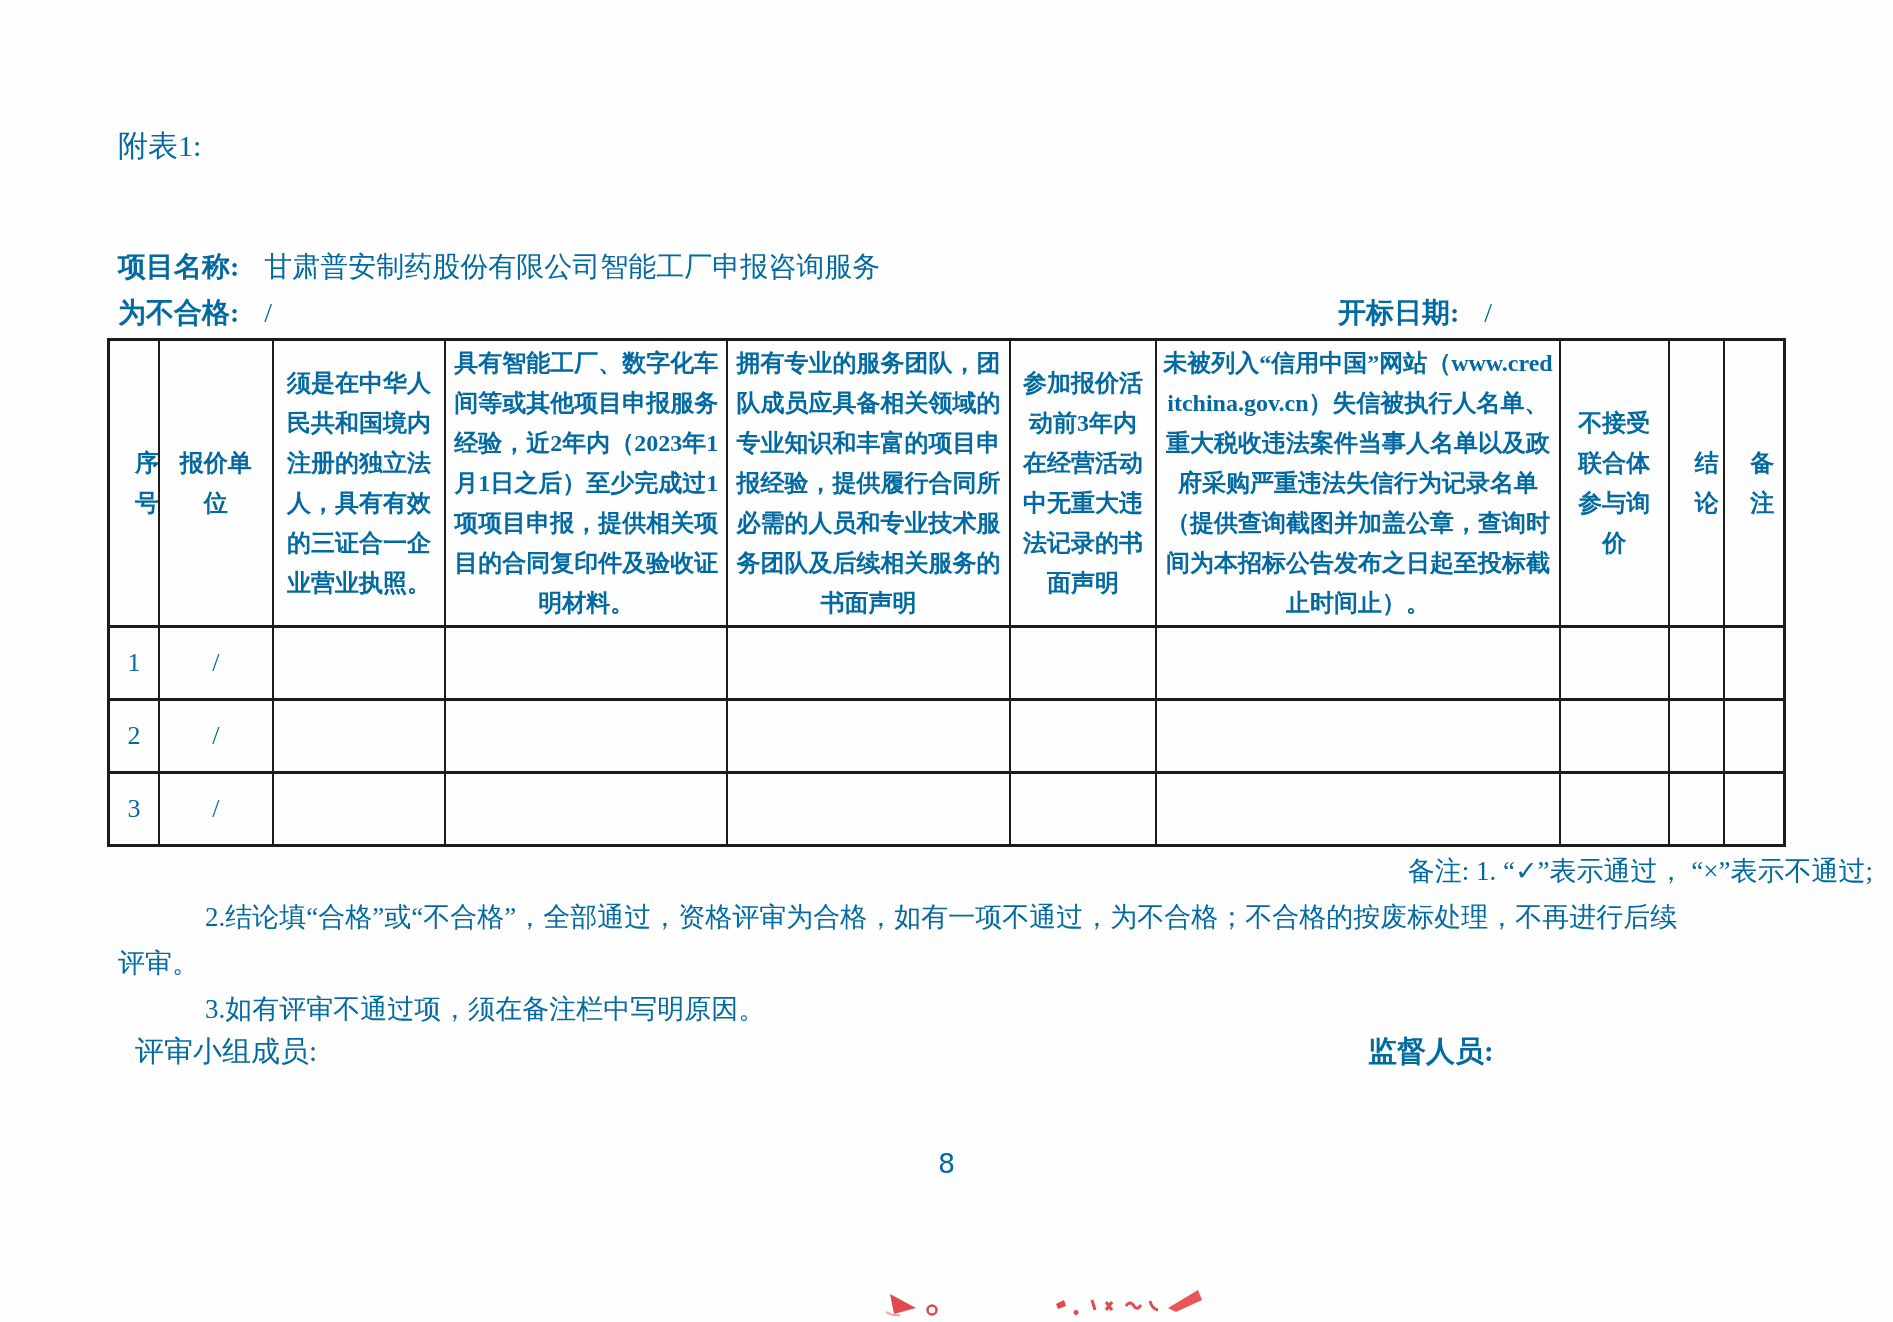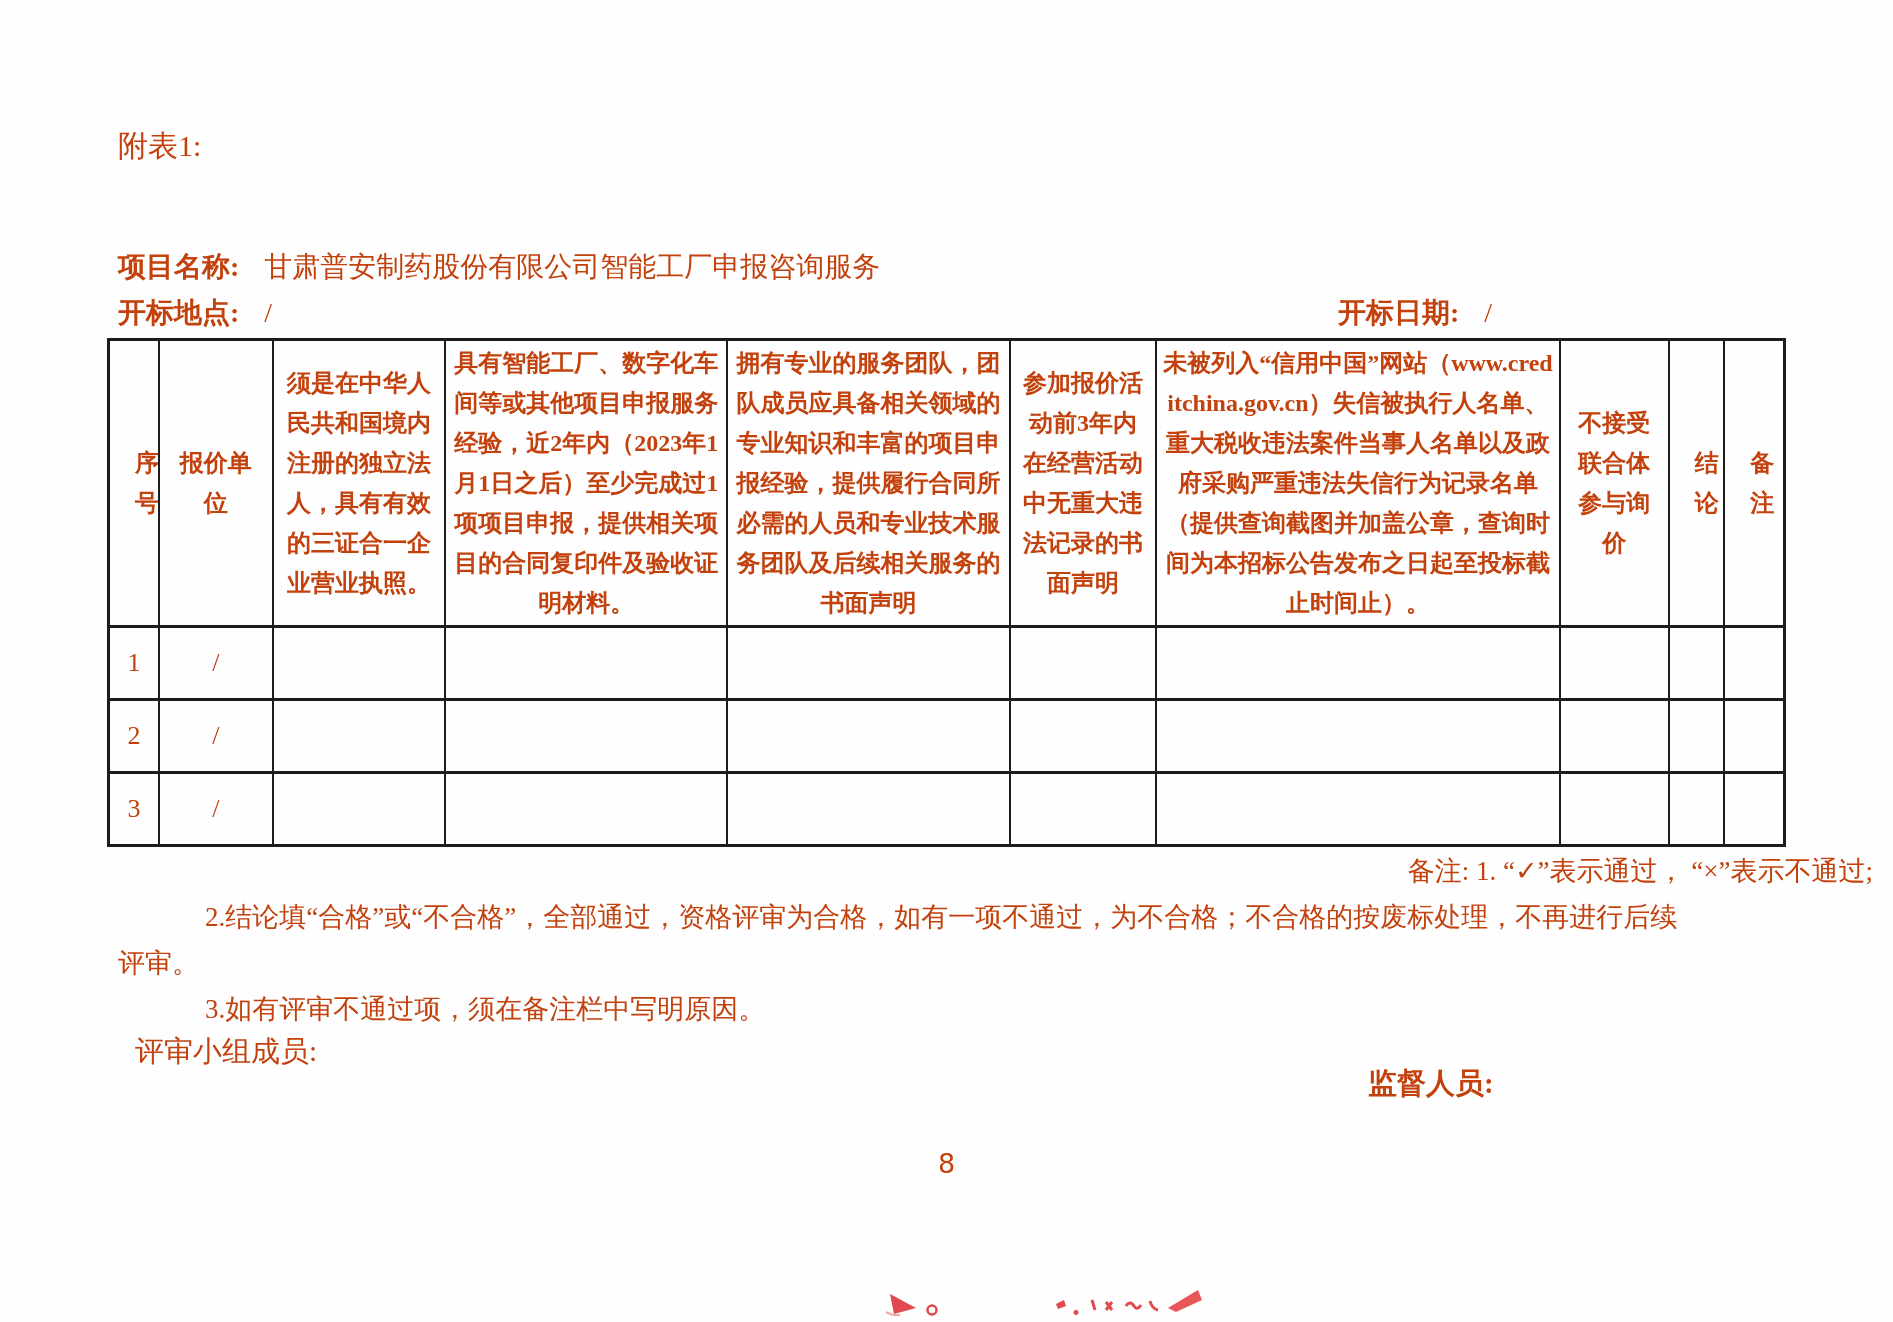--- a/index.html
+++ b/index.html
@@ -6,21 +6,21 @@
     margin: 0;
     padding: 0;
     background: #ffffff;
   }
   .page {
     position: relative;
     width: 1893px;
     height: 1322px;
     background: #fefefe;
     font-family: "Liberation Serif", "DejaVu Serif", serif;
-    color: #c2410c;
+    color: #0369a1;
     overflow: hidden;
   }
 
   .attachment-label {
     position: absolute;
     left: 118px;
     top: 126px;
     font-size: 30px;
   }
 
@@ -100,21 +100,20 @@
     top: 1032px;
     font-size: 29px;
     font-weight: normal;
   }
   .sig-right {
     position: absolute;
     left: 1368px;
     top: 1032px;
     font-size: 29px;
     font-weight: bold;
-    margin-top: 32px;
   }
 
   .page-number {
     position: absolute;
     left: 0;
     right: 0;
     top: 1148px;
     text-align: center;
     font-size: 27px;
     font-family: "DejaVu Sans", sans-serif;
@@ -135,21 +134,21 @@
 
   <div class="attachment-label">附表1:</div>
 
 
   <div class="meta-line project-line">
     <span class="meta-label">项目名称:</span>
     <span class="meta-value">甘肃普安制药股份有限公司智能工厂申报咨询服务</span>
   </div>
 
   <div class="meta-line location-line">
-    <span class="meta-label">开标地点:</span>
+    <span class="meta-label">为不合格:</span>
     <span class="meta-value">/</span>
   </div>
 
   <div class="meta-line date-line">
     <span class="meta-label">开标日期:</span>
     <span class="meta-value">/</span>
   </div>
 
   <table class="review-table">
     <colgroup>

